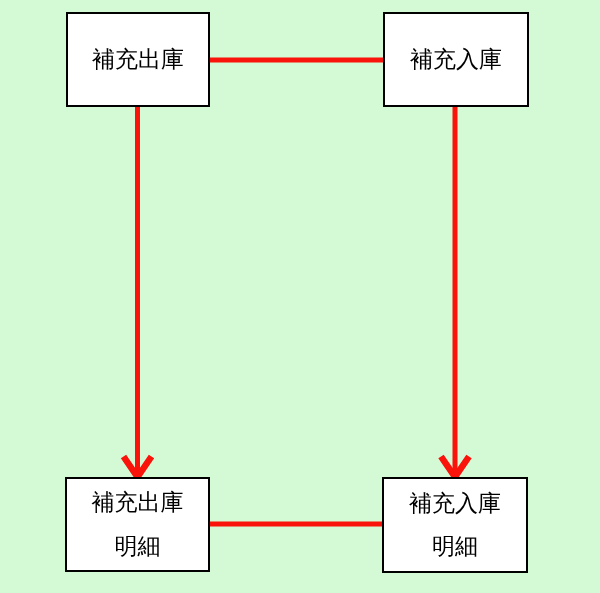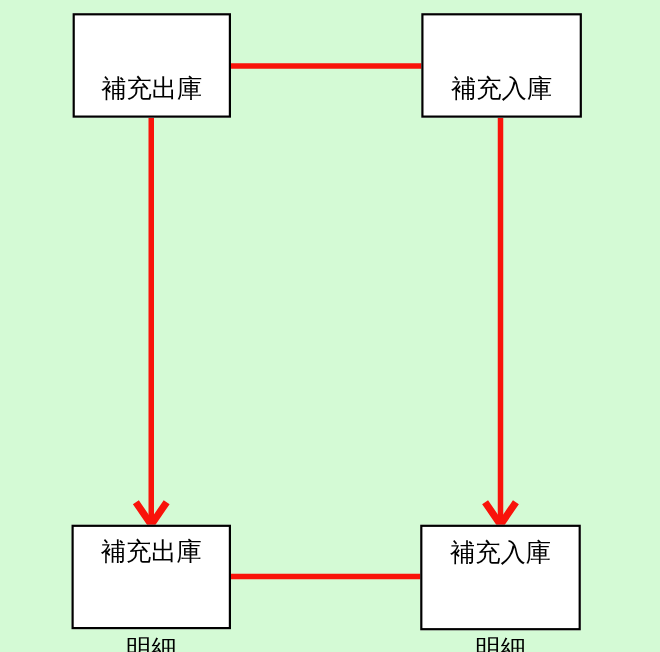--- a/index.html
+++ b/index.html
@@ -50,21 +50,20 @@
     gap: 18px;
     text-align: center;
   }
   .node-top-left     { left: 66px;  top: 12px;  width: 144px; height: 95px; }
   .node-top-right    { left: 383px; top: 12px;  width: 146px; height: 95px; }
   .node-bottom-left  { left: 65px;  top: 477px; width: 145px; height: 95px; }
   .node-bottom-right { left: 382px; top: 477px; width: 146px; height: 96px; }
   .node-line {
     display: block;
     white-space: nowrap;
-    margin-top: 44px;
   }
 </style>
 </head>
 <body>
 
 <div class="canvas">
 
   <svg class="connectors" viewBox="0 0 600 593" aria-hidden="true">
     <line class="conn" x1="210" y1="60" x2="384" y2="60"></line>
     <line class="conn" x1="210" y1="524" x2="383" y2="524"></line>

